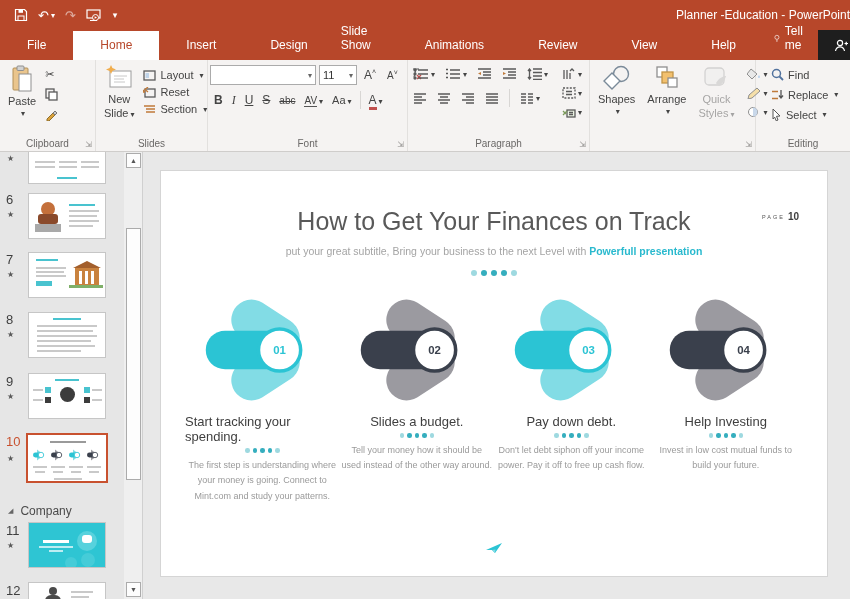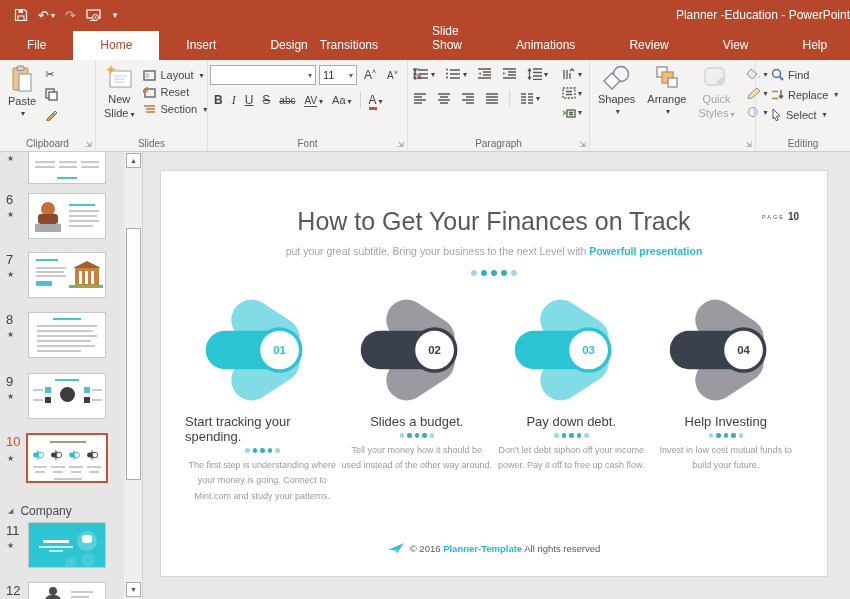--- a/index.html
+++ b/index.html
@@ -122,21 +122,20 @@
       </span>
   </div>
   <div class="tb-title">Planner -Education - PowerPoint</div>
 </div>
 
 <div class="tabrow">
   <div class="tab">File</div>
   <div class="tab active">Home</div>
   <div class="tab">Insert</div>
   <div class="tab" style="padding-right:6px">Design</div>
-  <div class="tab" style="padding-left:6px">Transitions</div>
   <div class="tab">Slide Show</div>
   <div class="tab">Animations</div>
   <div class="tab">Review</div>
   <div class="tab">View</div>
   <div class="tab">Help</div>
   <div class="tab-tellme">
     <svg width="10" height="13" viewBox="0 0 10 13">
         <circle cx="5" cy="4.5" r="3.5" fill="none" stroke="#fff" stroke-width="1.1"></circle>
         <path d="M3.5 9.5h3M4 11.5h2" stroke="#fff"></path>
       </svg>
@@ -695,18 +694,17 @@
             </div>
           <div class="step-body">Invest in low cost mutual funds to build your future.</div>
         </div>
       </div>
 
       <div class="s-footer">
         <svg width="16" height="11" viewBox="0 0 16 11">
             <path d="M0 7L16 0 9 10 6 7z" fill="#2BC4D4"></path>
             <path d="M6 7l3 3 .5-3.5z" fill="#7EDCE5"></path>
           </svg>
-        <span><span>© 2016 </span><b>Planner-Template</b><span> All rights reserved</span></span>
       </div>
 
     </div>
   </div>
 </div>
 
 </body></html>

